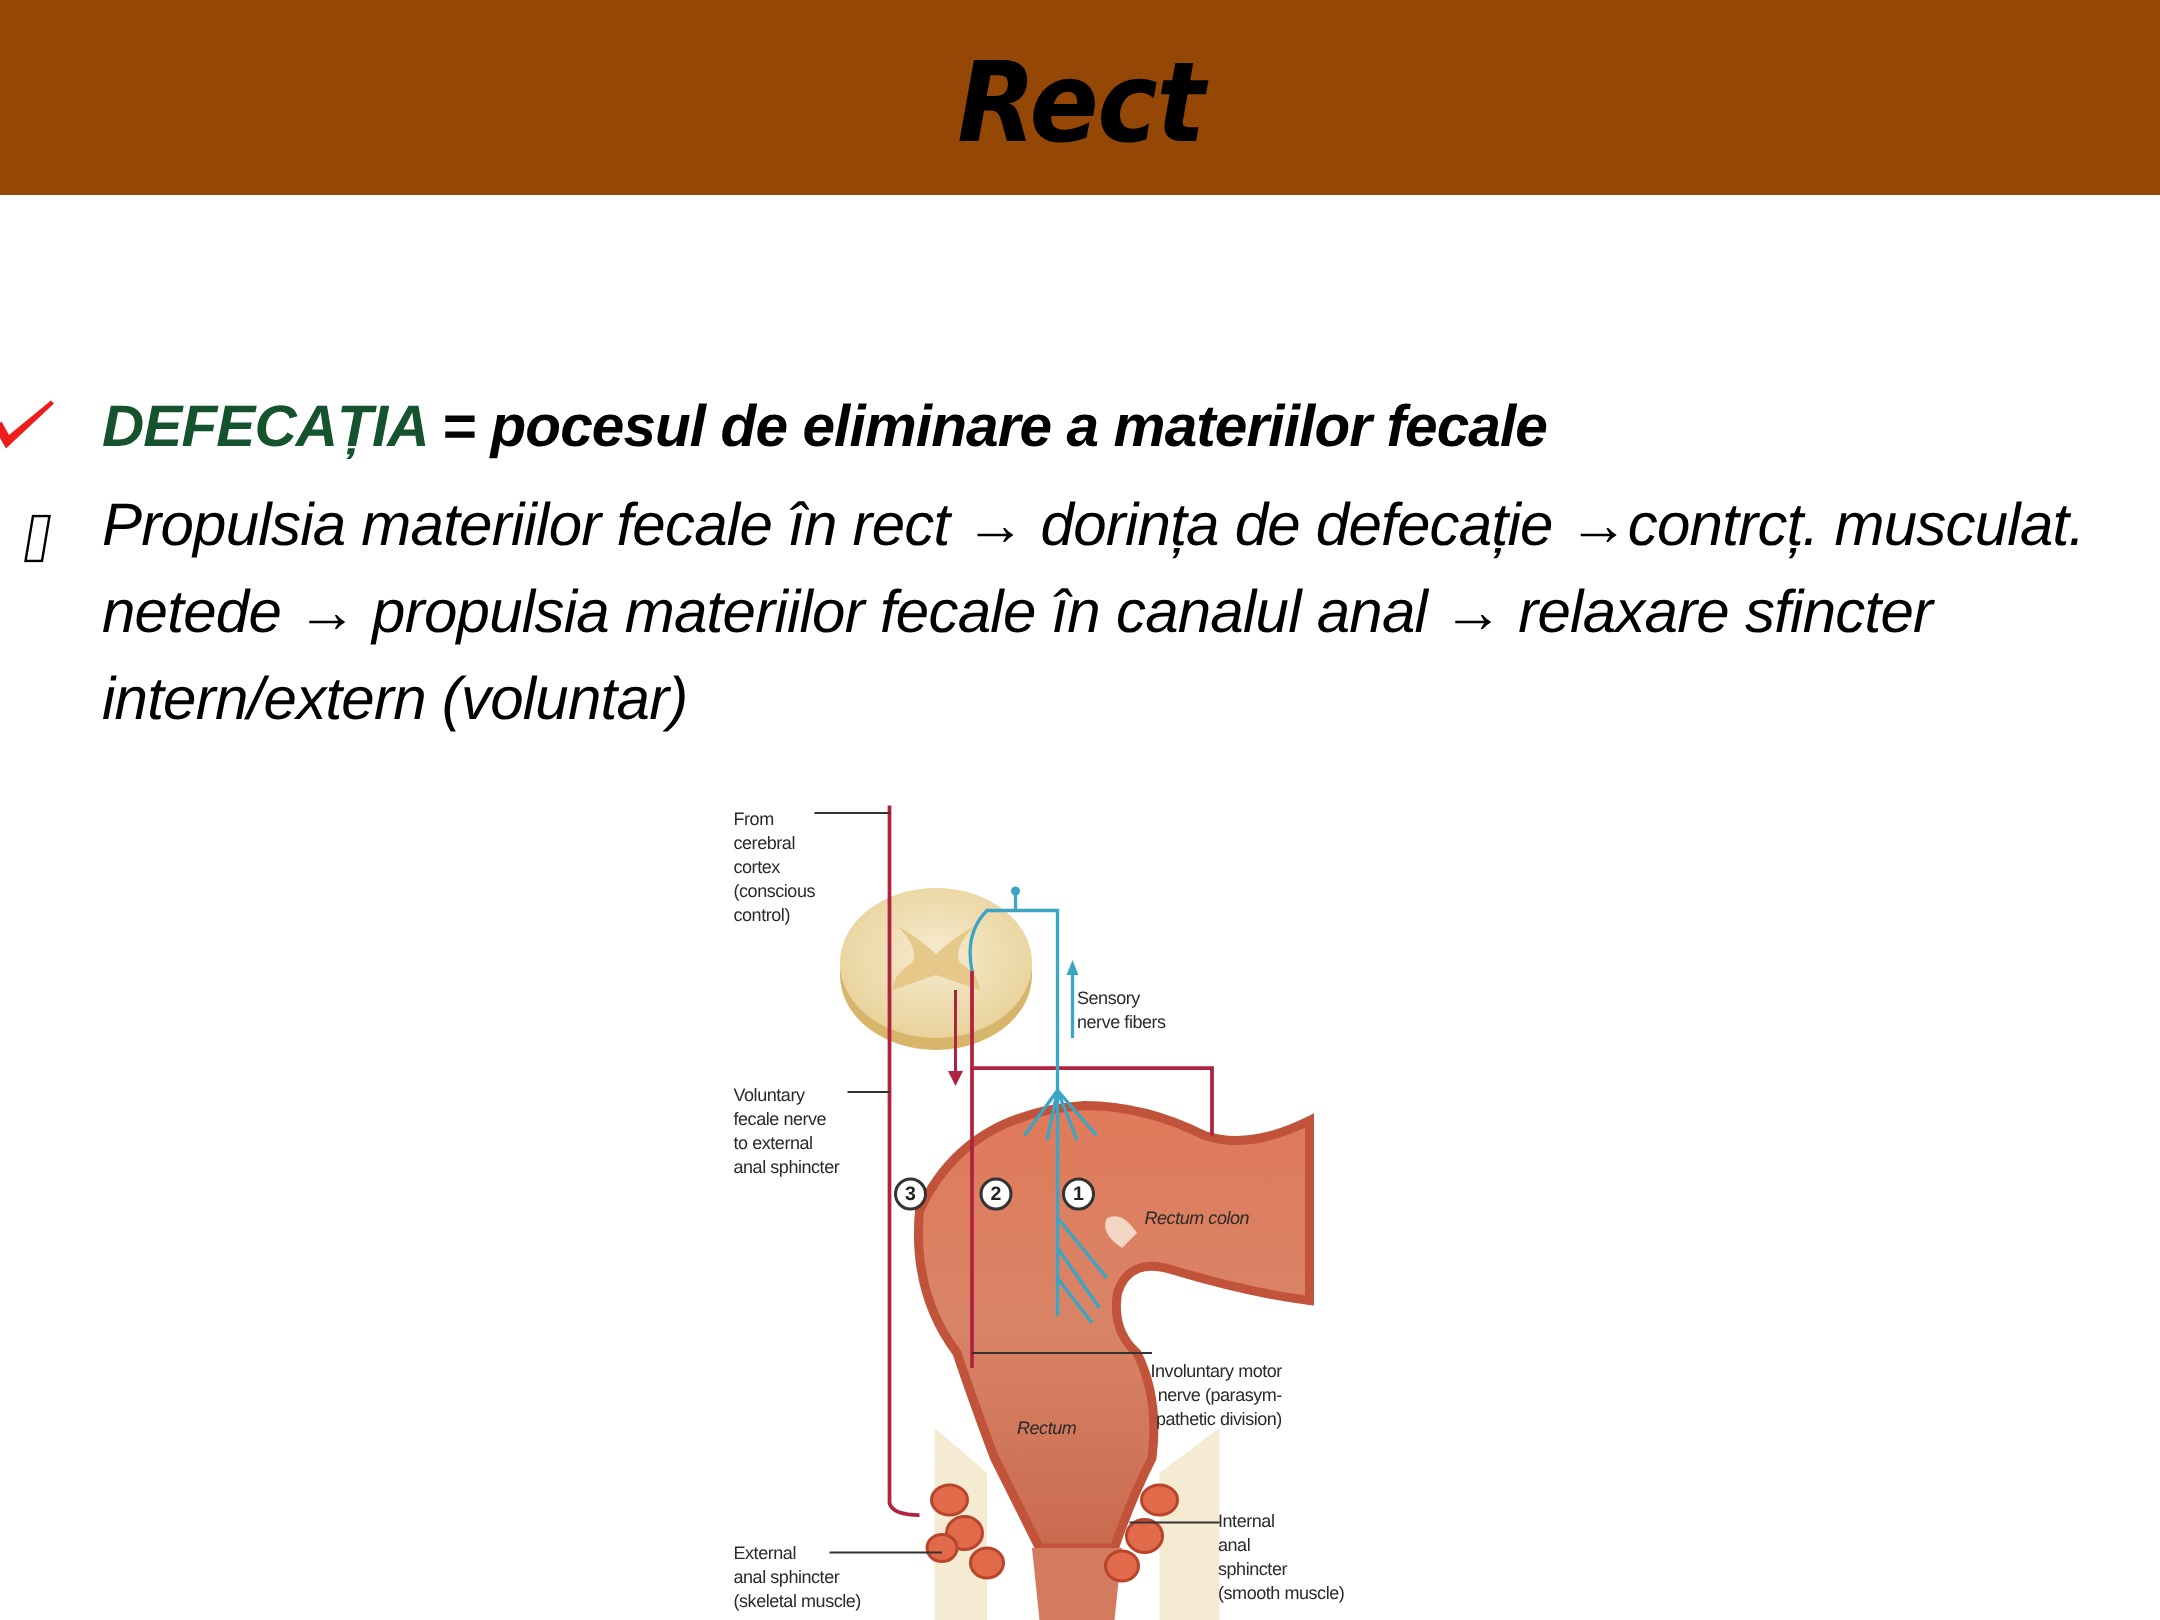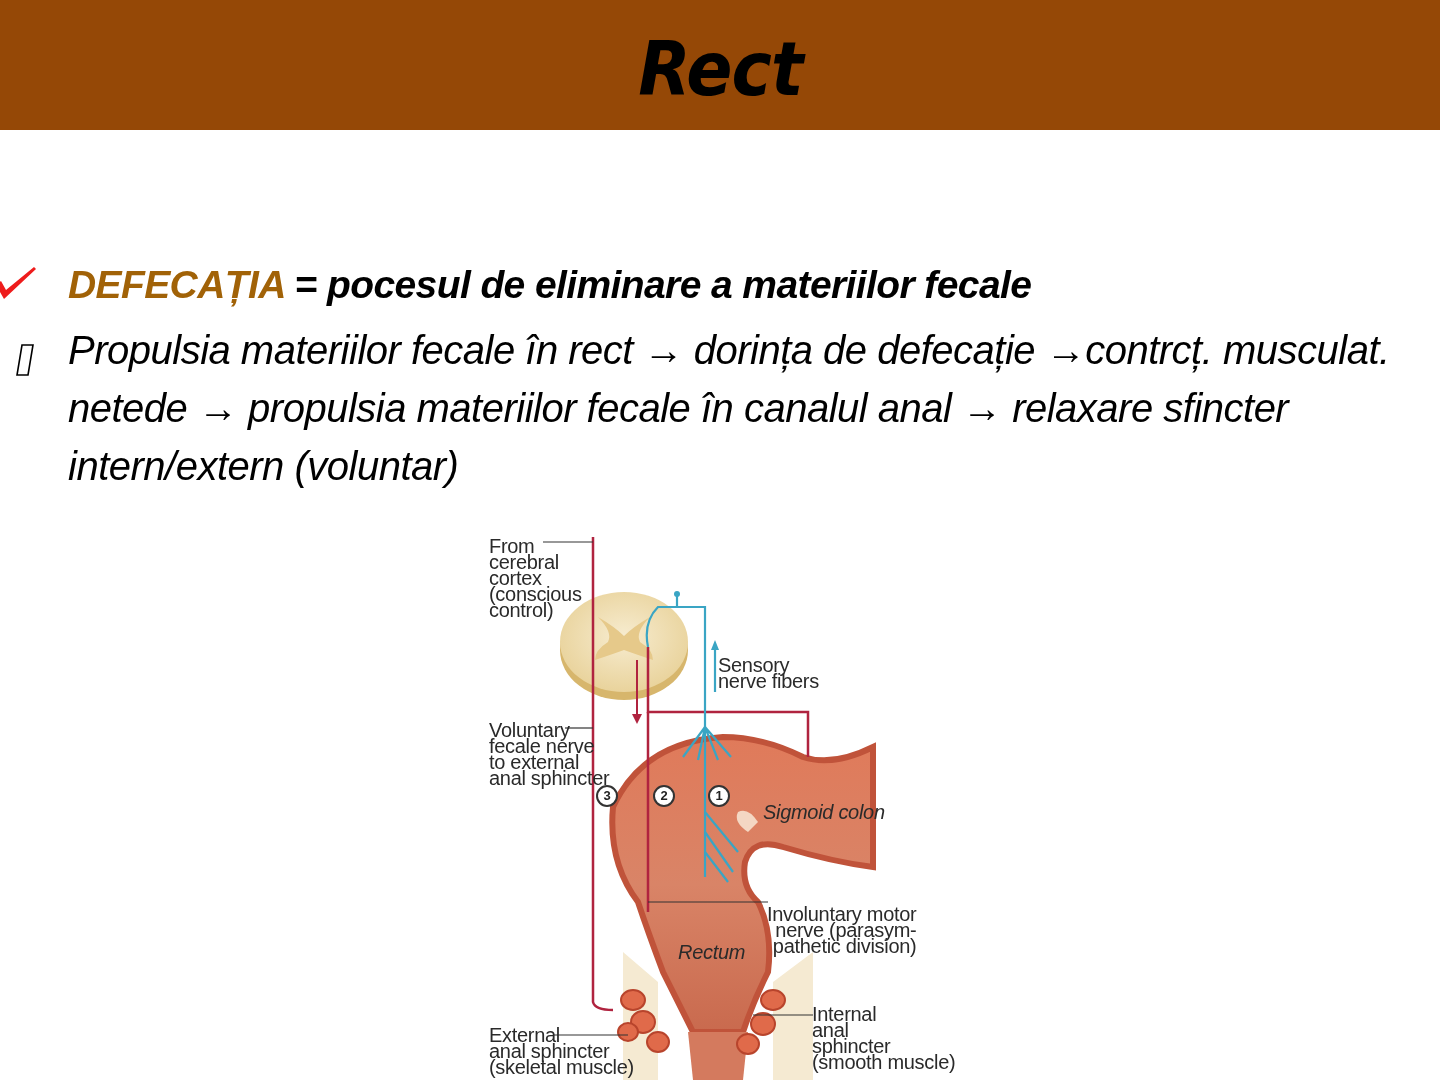--- a/index.html
+++ b/index.html
@@ -54,21 +54,21 @@
     }
     .row1 {
       font-family: "Liberation Sans", sans-serif;
       font-weight: bold;
       font-size: 39px;
       line-height: 60px;
       white-space: nowrap;
       letter-spacing: -0.6px;
     }
     .row1 .red {
-      color: #a16207;
+      color: #14532d;
     }
     .check-marker {
       left: -6px !important;
       top: 8px !important;
       width: 46px; height: 46px;
     }
     .row2 {
       margin-top: 6px;
       font-family: "Liberation Sans", sans-serif;
       font-size: 40px;
@@ -83,21 +83,21 @@
     }
     .diagram {
       position: absolute;
       left: 483px; top: 532px;
       width: 452px; height: 548px;
     }
     .diagram svg { display: block; }
     .dlabel {
       position: absolute;
       font-family: "Liberation Sans", sans-serif;
-      font-size: 20px;
+      font-size: 12px;
       line-height: 16px;
       color: #2a2a2a;
       white-space: pre;
       letter-spacing: -0.3px;
     }
     .dlabel.italic { font-style: italic; }
     .circ {
       position: absolute;
       width: 18px; height: 18px;
       border: 2px solid #333;
@@ -206,21 +206,21 @@
 cerebral
 cortex
 (conscious
 control)</div>
     <div class="dlabel" style="left:235px; top:125px;">Sensory
 nerve fibers</div>
     <div class="dlabel" style="left:6px; top:190px;">Voluntary
 fecale nerve
 to external
 anal sphincter</div>
-    <div class="dlabel italic" style="left:280px; top:272px;">Sigmoid colon</div>
+    <div class="dlabel italic" style="left:280px; top:272px;">Rectum colon</div>
     <div class="dlabel" style="left:284px; top:374px;text-align:right;">Involuntary motor
 nerve (parasym-
 pathetic division)</div>
     <div class="dlabel italic" style="left:195px; top:412px;">Rectum</div>
     <div class="dlabel" style="left:329px; top:474px;">Internal
 anal
 sphincter
 (smooth muscle)</div>
     <div class="dlabel" style="left:6px; top:495px;">External
 anal sphincter

